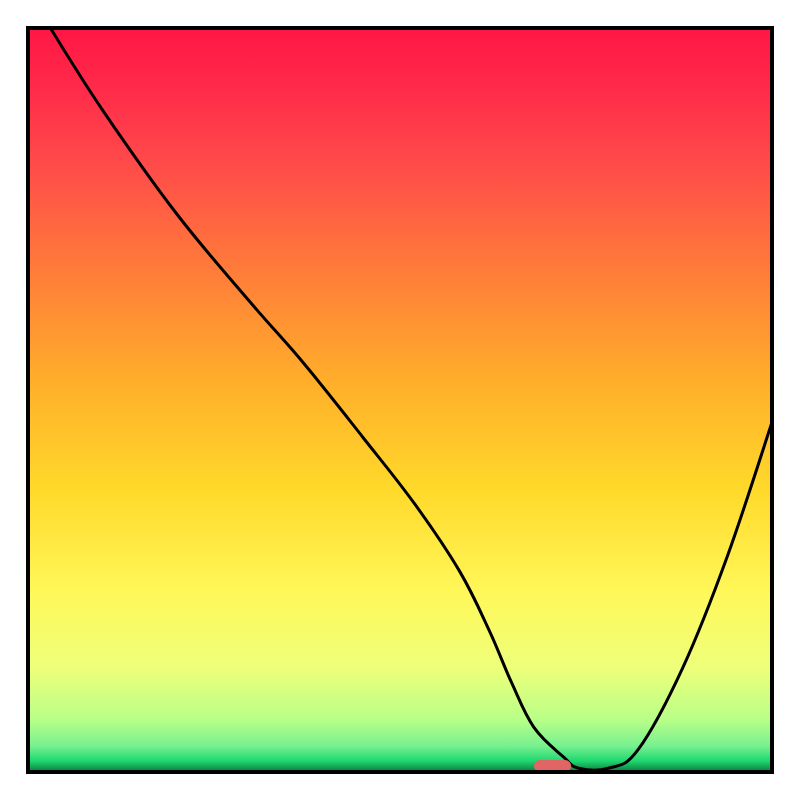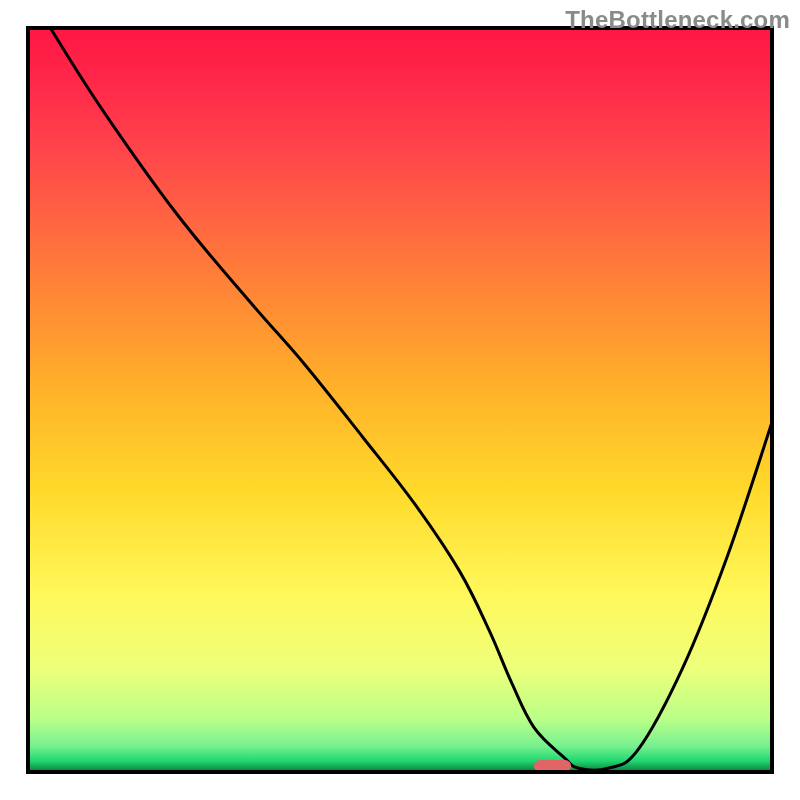--- a/index.html
+++ b/index.html
@@ -31,21 +31,20 @@
     left: 0;
     top: 0;
     width: 800px;
     height: 800px;
   }
 </style>
 </head>
 <body>
 
 <div class="chart-container">
-  <div class="watermark">TheBottleneck.com</div>
 
   <svg class="plot" viewBox="0 0 800 800">
     <defs>
       <linearGradient id="bg-grad" x1="0" y1="0" x2="0" y2="1">
           <stop offset="0%" stop-color="#ff1744"></stop>
           <stop offset="8%" stop-color="#ff2a4a"></stop>
           <stop offset="18%" stop-color="#ff4a4a"></stop>
           <stop offset="32%" stop-color="#ff7a3a"></stop>
           <stop offset="48%" stop-color="#ffb02a"></stop>
           <stop offset="62%" stop-color="#ffd92a"></stop>

